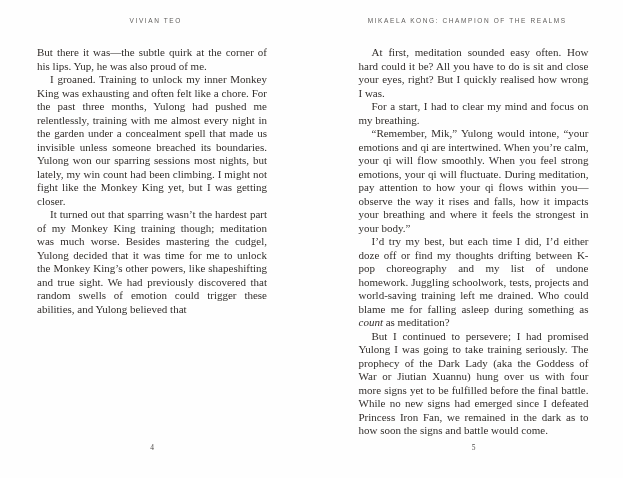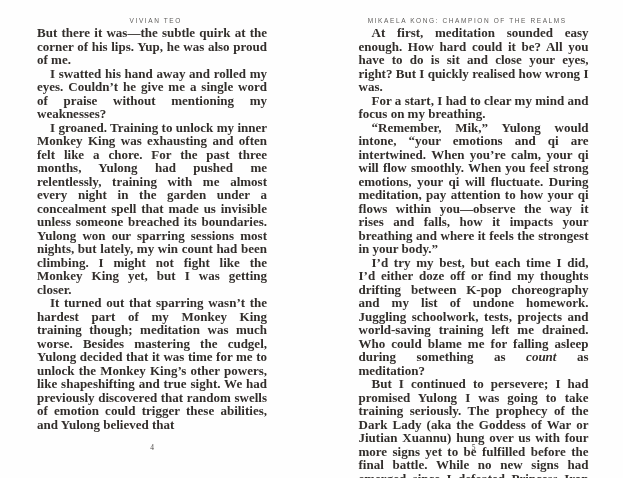--- a/index.html
+++ b/index.html
@@ -28,28 +28,27 @@
     width: 100%;
     text-align: center;
     font-family: "Liberation Sans", sans-serif;
     font-size: 6.5px;
     letter-spacing: 1.6px;
     color: #5e5c5a;
     text-transform: uppercase;
   }
   .text-block {
     position: absolute;
-    top: 26px;
+    top: 46px;
     width: 230px;
     font-family: "Liberation Serif", serif;
-    font-size: 13px;
+    font-size: 11px;
     line-height: 13.5px;
     color: #322e2b;
     text-align: justify;
-    font-weight: bold;
   }
   .page.left .text-block { left: 37px; }
   .page.right .text-block { left: 47px; }
   .text-block p { margin: 0; padding: 0; }
   .text-block p.indent { text-indent: 13px; }
   .text-block em { font-style: italic; }
   .page-number {
     position: absolute;
     top: 443px;
     width: 230px;
@@ -63,31 +62,30 @@
 </style>
 </head>
 <body>
 
 <div class="spread">
 
   <section class="page left">
     <div class="running-head">VIVIAN TEO</div>
     <div class="text-block">
         <p>But there it was—the subtle quirk at the corner of his lips. Yup, he was also proud of me.</p>
-        <p class="indent">I swatted his hand away and rolled my eyes. Couldn’t he give me a single word of praise without mentioning my weaknesses?</p>
         <p class="indent">I groaned. Training to unlock my inner Monkey King was exhausting and often felt like a chore. For the past three months, Yulong had pushed me relentlessly, training with me almost every night in the garden under a concealment spell that made us invisible unless someone breached its boundaries. Yulong won our sparring sessions most nights, but lately, my win count had been climbing. I might not fight like the Monkey King yet, but I was getting closer.</p>
         <p class="indent">It turned out that sparring wasn’t the hardest part of my Monkey King training though; meditation was much worse. Besides mastering the cudgel, Yulong decided that it was time for me to unlock the Monkey King’s other powers, like shapeshifting and true sight. We had previously discovered that random swells of emotion could trigger these abilities, and Yulong believed that</p>
       </div>
     <div class="page-number">4</div>
   </section>
 
   <section class="page right">
     <div class="running-head">MIKAELA KONG: CHAMPION OF THE REALMS</div>
     <div class="text-block">
-        <p class="indent">At first, meditation sounded easy enough. How hard could it be? All you have to do is sit and close your eyes, right? But I quickly realised how wrong I was.</p>
+        <p class="indent">At first, meditation sounded easy often. How hard could it be? All you have to do is sit and close your eyes, right? But I quickly realised how wrong I was.</p>
         <p class="indent">For a start, I had to clear my mind and focus on my breathing.</p>
         <p class="indent">“Remember, Mik,” Yulong would intone, “your emotions and qi are intertwined. When you’re calm, your qi will flow smoothly. When you feel strong emotions, your qi will fluctuate. During meditation, pay attention to how your qi flows within you—observe the way it rises and falls, how it impacts your breathing and where it feels the strongest in your body.”</p>
         <p class="indent">I’d try my best, but each time I did, I’d either doze off or find my thoughts drifting between K-pop choreography and my list of undone homework. Juggling schoolwork, tests, projects and world-saving training left me drained. Who could blame me for falling asleep during something as <em>count</em> as meditation?</p>
         <p class="indent">But I continued to persevere; I had promised Yulong I was going to take training seriously. The prophecy of the Dark Lady (aka the Goddess of War or Jiutian Xuannu) hung over us with four more signs yet to be fulfilled before the final battle. While no new signs had emerged since I defeated Princess Iron Fan, we remained in the dark as to how soon the signs and battle would come.</p>
       </div>
     <div class="page-number">5</div>
   </section>
 
 </div>
 

